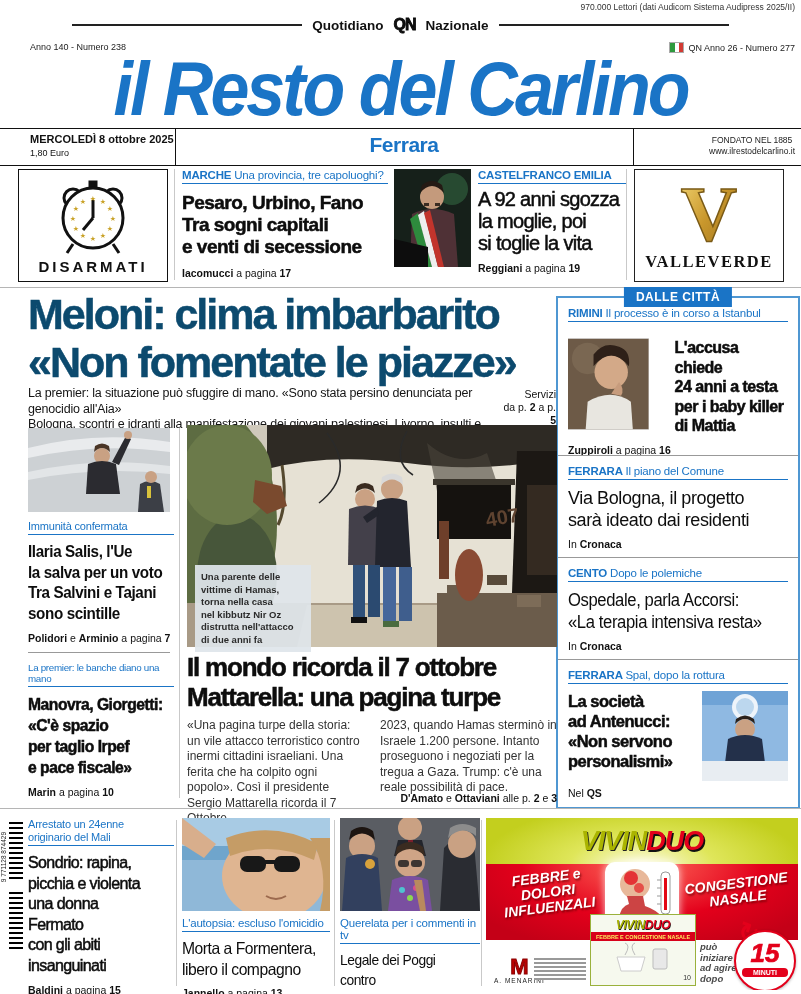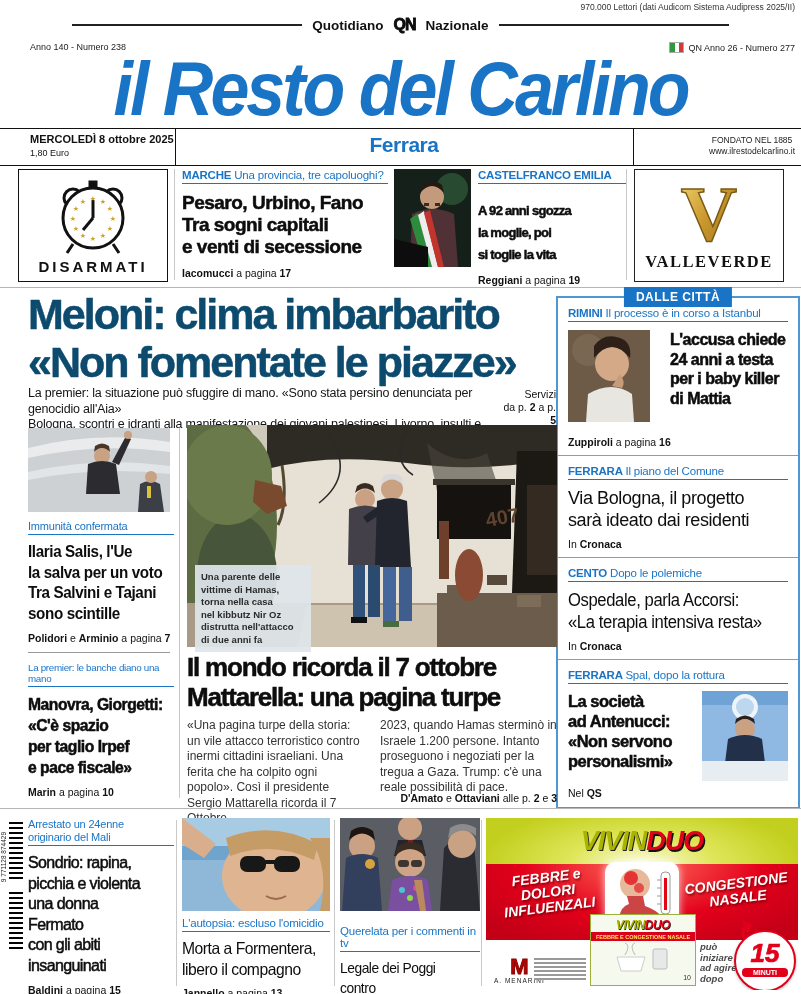--- a/index.html
+++ b/index.html
@@ -178,21 +178,21 @@
       <rect x="41" y="34" width="5" height="3" fill="#3a2c22"></rect>
     <path d="M18,45 q20,-10 42,0 l4,53 h-48 z" fill="#4f3136"></path>
     <path d="M24,44 l14,54 h-8 l-14,-48 z" fill="#2e8b3d"></path>
     <path d="M30,42 l14,56 h-6 l-14,-52 z" fill="#eee"></path>
     <path d="M36,41 l14,57 h-6 l-14,-54 z" fill="#c2342c"></path>
     <path d="M0,70 l34,8 v20 h-34 z" fill="#0d0d0d"></path>
   </svg>
 
   <div class="abs" style="top:169px;left:478px;width:148px">
     <div class="k"><span class="b">CASTELFRANCO EMILIA</span></div>
-    <div class="hl heavy lines" style="font-size:13px;line-height:22px;font-weight:700;letter-spacing:-.7px;margin-top:16px">A 92 anni sgozza
+    <div class="hl heavy lines" style="font-size:20px;line-height:22px;font-weight:400;letter-spacing:-.7px;margin-top:4px">A 92 anni sgozza
 la moglie, poi
 si toglie la vita</div>
     <div class="by" style="margin-top:8px"><span class="b">Reggiani</span><span> a pagina </span><span class="b">19</span></div>
   </div>
   <div class="vdiv" style="left:626px;top:169px;height:111px"></div>
 
   <div class="abs vvbox">
     <svg width="90" height="82" viewBox="0 0 90 82">
       <defs>
           <linearGradient id="gold" x1="0" y1="0" x2="1" y2="1">
@@ -214,35 +214,35 @@
   <div class="abs servizi">
     <div>Servizi</div>
     <div><span>da p. </span><span class="b">2</span><span> a p. </span><span class="b">5</span></div>
   </div>
 
   <div class="abs citybox">
     <div class="citybadge">DALLE CITTÀ</div>
 
     <div class="sec" style="height:140px">
       <div class="k"><span class="b">RIMINI </span><span>Il processo è in corso a Istanbul</span></div>
-      <div style="display:flex;gap:20px;margin-top:8px">
+      <div style="display:flex;gap:26px;margin-top:16px">
         <svg class="photo" width="82" height="92" viewBox="0 0 82 92">
           <rect width="82" height="92" fill="#6d5a47"></rect>
           <circle cx="20" cy="20" r="16" fill="#7d6a55" opacity=".8"></circle>
           <circle cx="44" cy="34" r="17" fill="#d3a988"></circle>
           <path d="M26,28 q18,-22 36,0 q2,-16 -10,-20 q-16,-6 -26,8 z" fill="#2e2018"></path>
           <path d="M52,44 q6,8 2,14 l-10,-2 z" fill="#c79c7d"></path>
           <path d="M20,64 q24,-14 44,0 l2,28 h-48 z" fill="#e8e6e0"></path>
         </svg>
         <div class="hl heavy lines" style="font-size:16px;line-height:19.5px;font-weight:700">L'accusa chiede
 24 anni a testa
 per i baby killer
 di Mattia</div>
       </div>
-      <div class="by" style="margin-top:14px"><span class="b">Zuppiroli</span><span> a pagina </span><span class="b">16</span></div>
+      <div class="by" style="margin-top:8px"><span class="b">Zuppiroli</span><span> a pagina </span><span class="b">16</span></div>
     </div>
 
     <div class="sec" style="height:84px">
       <div class="k"><span class="b">FERRARA </span><span>Il piano del Comune</span></div>
       <div class="hl lines" style="font-size:18px;line-height:22px;font-weight:400;letter-spacing:-.4px;margin-top:7px">Via Bologna, il progetto
 sarà ideato dai residenti</div>
       <div class="by" style="margin-top:7px"><span>In </span><span class="b">Cronaca</span></div>
     </div>
 
     <div class="sec" style="height:84px">
@@ -423,21 +423,21 @@
       <rect x="71" y="42" width="11" height="7" rx="3" fill="#222" opacity=".85"></rect>
       <path d="M52,62 q18,-8 36,0 l4,31 h-44 z" fill="#7a4fa0"></path>
       <circle cx="62" cy="72" r="3" fill="#4fc3d0"></circle>
         <circle cx="76" cy="70" r="3" fill="#d84f8c"></circle>
         <circle cx="70" cy="80" r="3" fill="#8cd84f"></circle>
       <path d="M74,62 l6,31 h6 l-4,-31 z" fill="#b98a5e"></path>
       <path d="M104,30 q14,-16 30,-4 l6,67 h-40 z" fill="#2a2c32"></path>
       <circle cx="122" cy="26" r="14" fill="#c9a183"></circle>
       <path d="M108,20 q14,-14 28,-2 l0,-8 q-14,-8 -26,0 z" fill="#8c8c8c"></path>
     </svg>
-    <div class="k" style="margin-top:14px"><span>Querelata per i commenti in tv</span></div>
+    <div class="k" style="margin-top:6px"><span>Querelata per i commenti in tv</span></div>
     <div class="hl lines cx92" style="font-size:15px;line-height:20px;font-weight:400;letter-spacing:-.5px;margin-top:6px">Legale dei Poggi contro
 la madre di Sempio</div>
 
   </div>
   <div class="vdiv" style="left:481px;top:820px;height:166px"></div>
 
   <div class="abs ad">
     <div class="ad-lime"></div>
     <div class="ad-red"></div>
     <div class="ad-logo">

